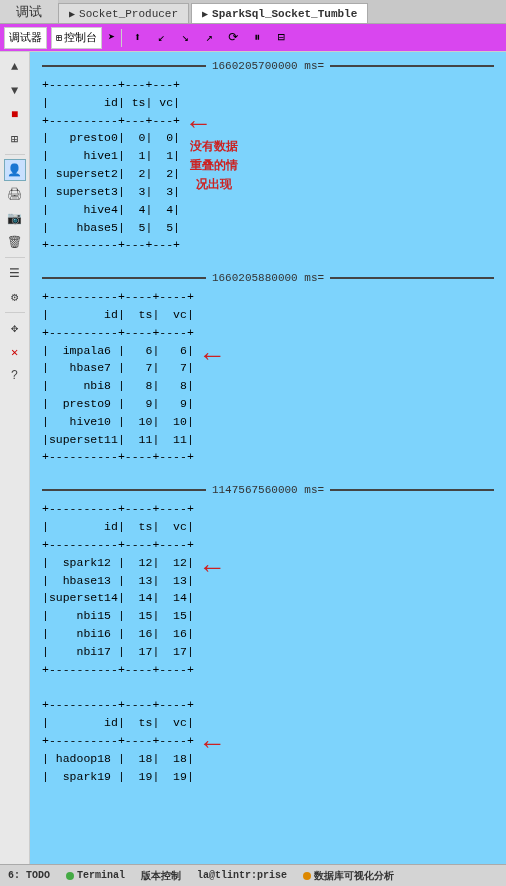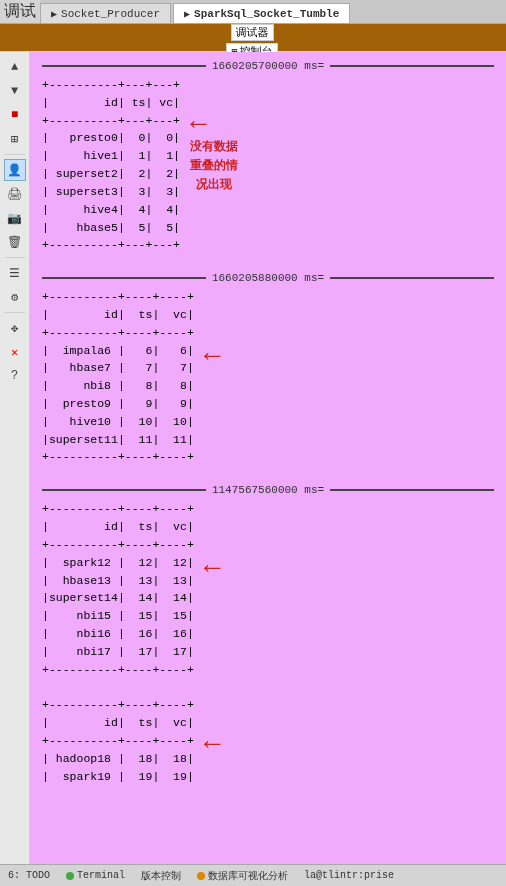--- a/index.html
+++ b/index.html
@@ -17,23 +17,23 @@
     
     .title-bar {
       display: flex;
       align-items: center;
       background: #d4d4d4;
       height: 24px;
       border-bottom: 1px solid #aaa;
       flex-shrink: 0;
     }
     .title-bar-label {
-      font-size: 16px;
+      font-size: 13px;
       color: #333;
-      padding: 0 4px;
+      padding: 0 16px;
     }
 
     
     .tab-bar {
       display: flex;
       background: #c8c8c8;
       height: 22px;
       border-bottom: 1px solid #999;
       flex-shrink: 0;
       align-items: flex-end;
@@ -57,27 +57,26 @@
     }
     .tab .tab-icon {
       margin-right: 4px;
       font-size: 10px;
     }
 
     
     .toolbar {
       display: flex;
       align-items: center;
-      background: #a16207;
+      background: #d946ef;
       height: 28px;
       border-bottom: 1px solid #ccc;
       padding: 0 4px;
       gap: 2px;
       flex-shrink: 0;
-      flex-direction: column;
     }
     .toolbar-btn {
       width: 22px;
       height: 22px;
       display: flex;
       align-items: center;
       justify-content: center;
       cursor: pointer;
       border: 1px solid transparent;
       font-size: 12px;
@@ -138,21 +137,21 @@
     .sidebar-divider {
       width: 20px;
       height: 1px;
       background: #ccc;
       margin: 2px 0;
     }
 
     
     .content {
       flex: 1;
-      background: #f0abfc;
+      background: #7dd3fc;
       overflow-y: auto;
       padding: 8px 12px;
       position: relative;
     }
 
     
     .table-block {
       margin-bottom: 18px;
       position: relative;
     }
@@ -207,20 +206,21 @@
     }
     .status-item {
       display: flex;
       align-items: center;
       gap: 3px;
       font-size: 10px;
       color: #333;
       cursor: pointer;
       padding: 0 4px;
       height: 20px;
+      font-weight: bold;
     }
     .status-item .dot {
       width: 8px;
       height: 8px;
       border-radius: 50%;
       background: #888;
     }
     .status-item .dot.green { background: #44aa44; }
     .status-item .dot.orange { background: #dd8800; }
   </style>
@@ -374,19 +374,19 @@
     <span>6: TODO</span>
   </div>
   <div class="status-item">
     <span class="dot green"></span>
     <span>Terminal</span>
   </div>
   <div class="status-item">
     <span>版本控制</span>
   </div>
   <div class="status-item">
+    <span>la@tlintr:prise</span>
+  </div>
+  <div class="status-item">
     <span class="dot orange"></span>
     <span>数据库可视化分析</span>
   </div>
-  <div class="status-item">
-    <span>la@tlintr:prise</span>
-  </div>
 </div>
 
 </body></html>

